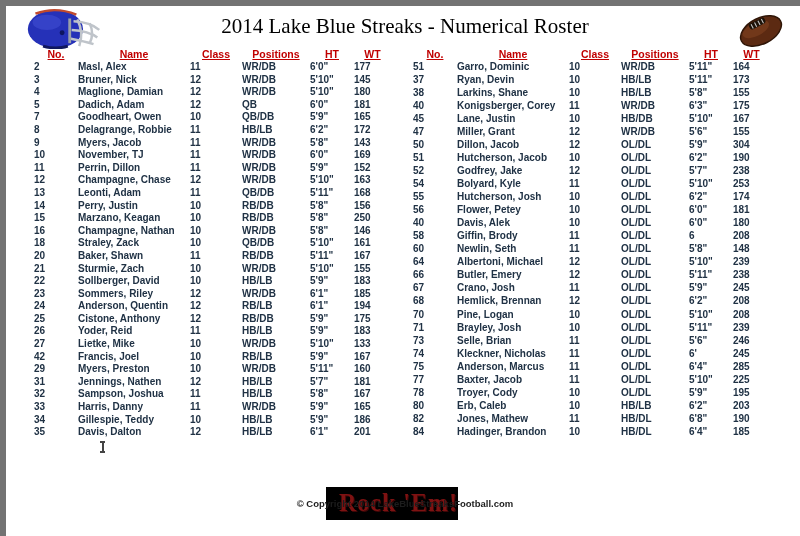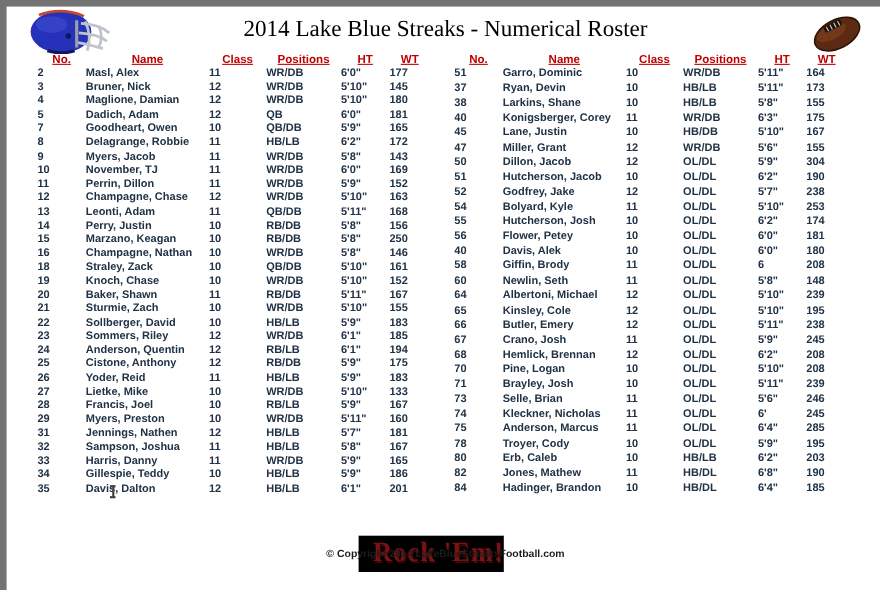--- a/index.html
+++ b/index.html
@@ -230,28 +230,20 @@
           </tr>
           <tr>
             <td class="c0">18</td>
             <td class="c1">Straley, Zack</td>
             <td class="c2">10</td>
             <td class="c3">QB/DB</td>
             <td class="c4">5'10"</td>
             <td class="c5">161</td>
           </tr>
           <tr>
-            <td class="c0">19</td>
-            <td class="c1">Knoch, Chase</td>
-            <td class="c2">10</td>
-            <td class="c3">WR/DB</td>
-            <td class="c4">5'10"</td>
-            <td class="c5">152</td>
-          </tr>
-          <tr>
             <td class="c0">20</td>
             <td class="c1">Baker, Shawn</td>
             <td class="c2">11</td>
             <td class="c3">RB/DB</td>
             <td class="c4">5'11"</td>
             <td class="c5">167</td>
           </tr>
           <tr>
             <td class="c0">21</td>
             <td class="c1">Sturmie, Zach</td>
@@ -302,21 +294,21 @@
           </tr>
           <tr>
             <td class="c0">27</td>
             <td class="c1">Lietke, Mike</td>
             <td class="c2">10</td>
             <td class="c3">WR/DB</td>
             <td class="c4">5'10"</td>
             <td class="c5">133</td>
           </tr>
           <tr>
-            <td class="c0">28</td>
+            <td class="c0">42</td>
             <td class="c1">Francis, Joel</td>
             <td class="c2">10</td>
             <td class="c3">RB/LB</td>
             <td class="c4">5'9"</td>
             <td class="c5">167</td>
           </tr>
           <tr>
             <td class="c0">29</td>
             <td class="c1">Myers, Preston</td>
             <td class="c2">10</td>
@@ -500,28 +492,20 @@
           </tr>
           <tr>
             <td class="c0">64</td>
             <td class="c1">Albertoni, Michael</td>
             <td class="c2">12</td>
             <td class="c3">OL/DL</td>
             <td class="c4">5'10"</td>
             <td class="c5">239</td>
           </tr>
           <tr>
-            <td class="c0">65</td>
-            <td class="c1">Kinsley, Cole</td>
-            <td class="c2">12</td>
-            <td class="c3">OL/DL</td>
-            <td class="c4">5'10"</td>
-            <td class="c5">195</td>
-          </tr>
-          <tr>
             <td class="c0">66</td>
             <td class="c1">Butler, Emery</td>
             <td class="c2">12</td>
             <td class="c3">OL/DL</td>
             <td class="c4">5'11"</td>
             <td class="c5">238</td>
           </tr>
           <tr>
             <td class="c0">67</td>
             <td class="c1">Crano, Josh</td>
@@ -570,20 +554,28 @@
             <td class="c4">6'</td>
             <td class="c5">245</td>
           </tr>
           <tr>
             <td class="c0">75</td>
             <td class="c1">Anderson, Marcus</td>
             <td class="c2">11</td>
             <td class="c3">OL/DL</td>
             <td class="c4">6'4"</td>
             <td class="c5">285</td>
+          </tr>
+          <tr>
+            <td class="c0">77</td>
+            <td class="c1">Baxter, Jacob</td>
+            <td class="c2">11</td>
+            <td class="c3">OL/DL</td>
+            <td class="c4">5'10"</td>
+            <td class="c5">225</td>
           </tr>
           <tr>
             <td class="c0">78</td>
             <td class="c1">Troyer, Cody</td>
             <td class="c2">10</td>
             <td class="c3">OL/DL</td>
             <td class="c4">5'9"</td>
             <td class="c5">195</td>
           </tr>
           <tr>

